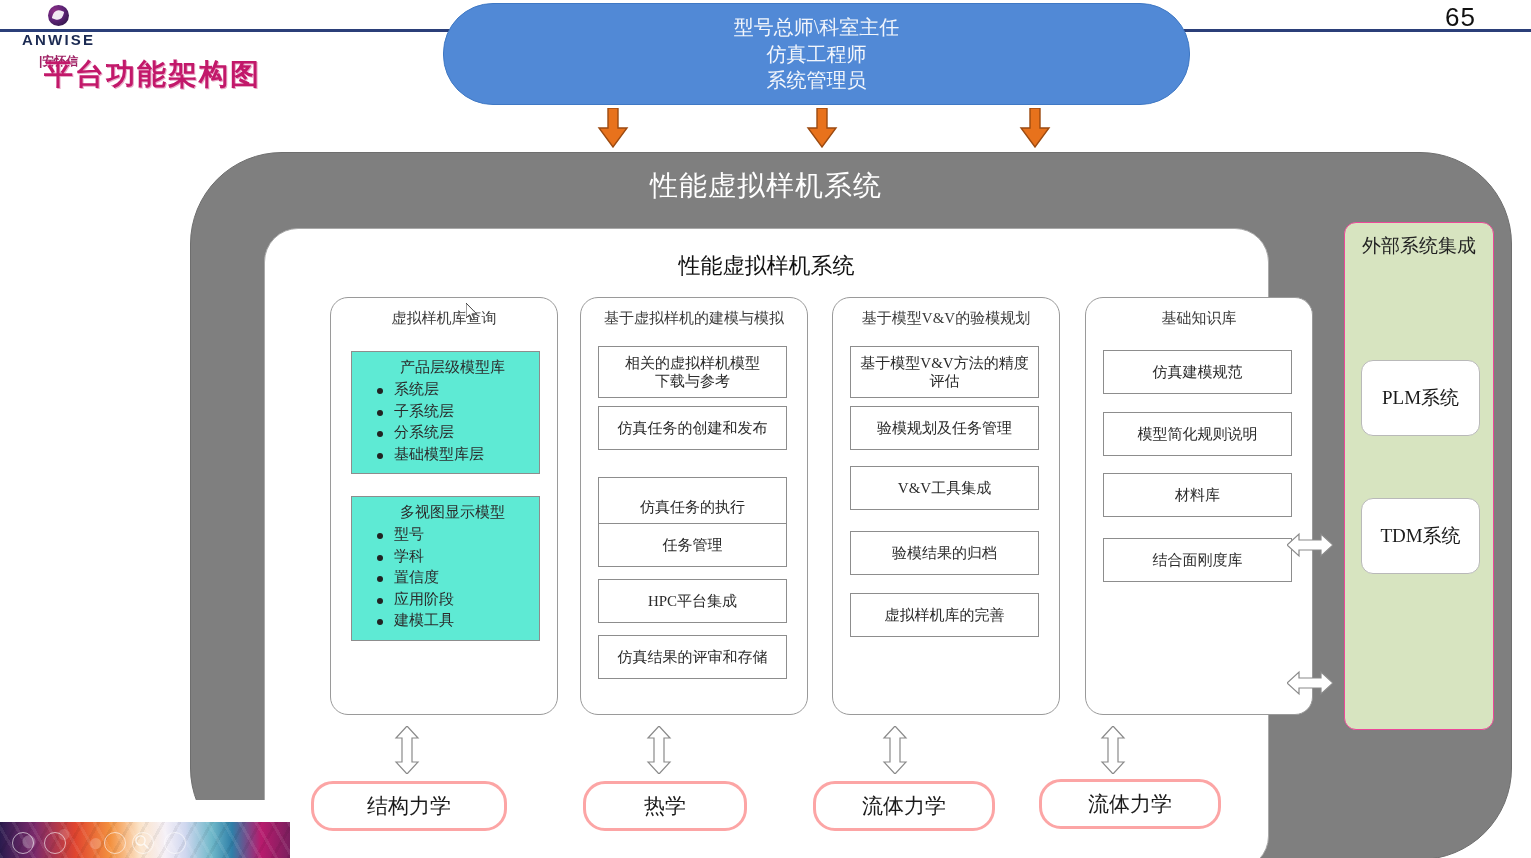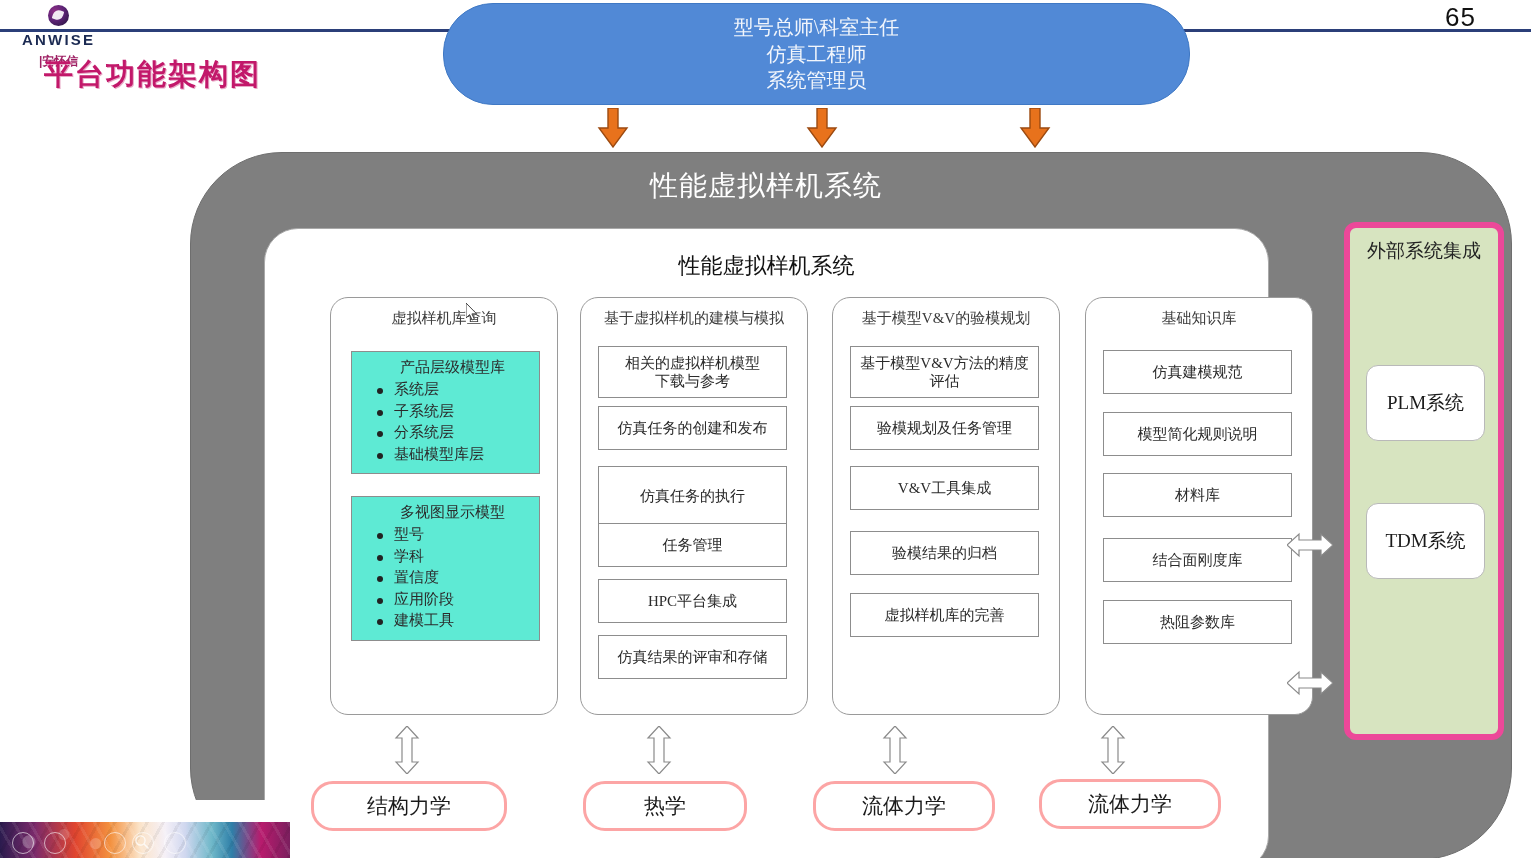--- a/index.html
+++ b/index.html
@@ -66,21 +66,21 @@
   .bullet-box{position:absolute;left:20px;width:189px;background:#5eead4;border:1px solid #8d8d8d;
     box-sizing:border-box;padding:6px 0 8px 0;}
   .bb-title{text-align:center;font-size:15px;color:#2b2b2b;margin-bottom:2px;padding-left:14px;}
   .bb-list{margin:0;padding:0 0 0 42px;list-style:none;}
   .bb-list li{font-size:15px;color:#2b2b2b;line-height:1.44;position:relative;}
   .bb-list li:before{content:"";position:absolute;left:-17px;top:9px;width:6px;height:6px;
     background:#222;border-radius:50%;}
 
   
   .green{position:absolute;left:1344px;top:222px;width:148px;height:506px;
-    background:#d7e4c0;border:6px solid #ec4899;border-radius:12px;}
+    background:#d7e4c0;border:1px solid #ec4899;border-radius:12px;}
   .green-title{position:absolute;left:0;top:10px;width:100%;text-align:center;
     font-size:19px;color:#222;}
   .ext-box{position:absolute;left:16px;width:117px;height:74px;background:#ffffff;
     border:1px solid #b9b9b9;border-radius:12px;display:flex;align-items:center;
     justify-content:center;font-size:19px;color:#1a1a1a;}
 
   
   .darr-h{position:absolute;width:46px;height:28px;}
   .darr-v{position:absolute;width:28px;height:48px;}
 
@@ -178,42 +178,41 @@
             <li>应用阶段</li>
             <li>建模工具</li>
           </ul>
         </div>
       </div>
 
       <div class="col" style="left:315px;height:416px;">
         <div class="col-head">基于虚拟样机的建模与模拟</div>
         <div class="cell tall" style="top:48px;height:52px;">相关的虚拟样机模型<br>下载与参考</div>
         <div class="cell" style="top:108px;height:44px;">仿真任务的创建和发布</div>
-        <div class="cell" style="top:168px;height:60px;">仿真任务的执行</div>
+        <div class="cell" style="top:179px;height:60px;">仿真任务的执行</div>
         <div class="cell" style="top:225px;height:44px;">任务管理</div>
         <div class="cell" style="top:281px;height:44px;">HPC平台集成</div>
         <div class="cell" style="top:337px;height:44px;">仿真结果的评审和存储</div>
       </div>
 
       <div class="col" style="left:567px;height:416px;">
         <div class="col-head">基于模型V&amp;V的验模规划</div>
         <div class="cell tall" style="top:48px;height:52px;">基于模型V&amp;V方法的精度<br>评估</div>
         <div class="cell" style="top:108px;height:44px;">验模规划及任务管理</div>
         <div class="cell" style="top:168px;height:44px;">V&amp;V工具集成</div>
         <div class="cell" style="top:233px;height:44px;">验模结果的归档</div>
         <div class="cell" style="top:295px;height:44px;">虚拟样机库的完善</div>
       </div>
 
       <div class="col" style="left:820px;height:416px;">
         <div class="col-head">基础知识库</div>
         <div class="cell" style="top:52px;height:44px;">仿真建模规范</div>
         <div class="cell" style="top:114px;height:44px;">模型简化规则说明</div>
         <div class="cell" style="top:175px;height:44px;">材料库</div>
         <div class="cell" style="top:240px;height:44px;">结合面刚度库</div>
-        <div class="cell" style="top:302px;height:44px;">热阻参数库</div>
       </div>
     </div>
 
     <div class="darr-h" style="left:1096px;top:378px;">
       <svg width="46" height="28" viewBox="0 0 46 28">
           <polygon points="0,14 12,3 12,9 34,9 34,3 46,14 34,25 34,19 12,19 12,25" fill="#ffffff" stroke="#8a8a8a" stroke-width="1.2"></polygon>
         </svg>
     </div>
     <div class="darr-h" style="left:1096px;top:516px;">
       <svg width="46" height="28" viewBox="0 0 46 28">

